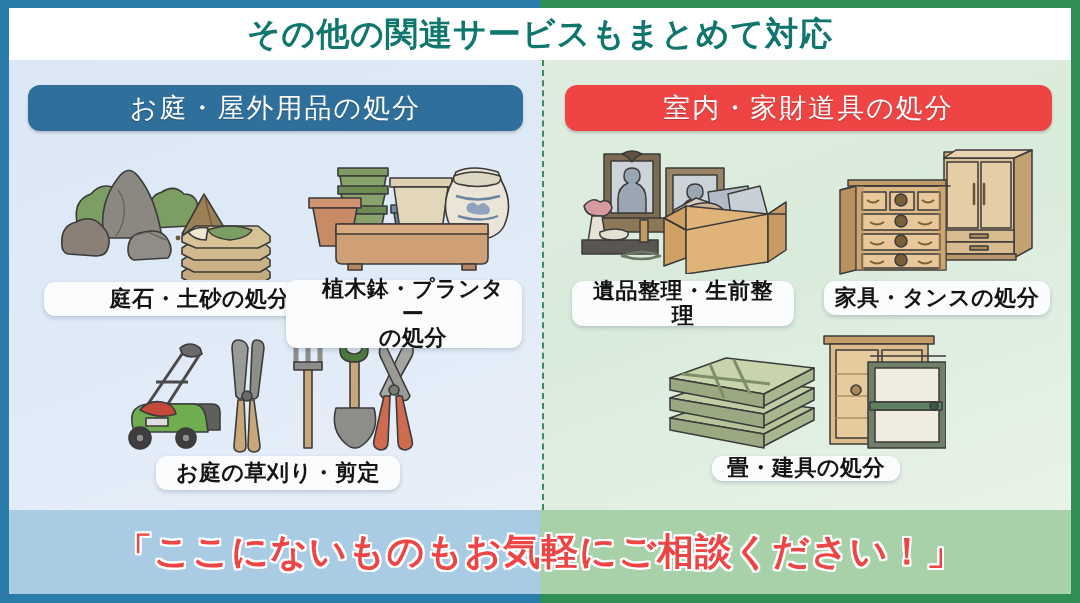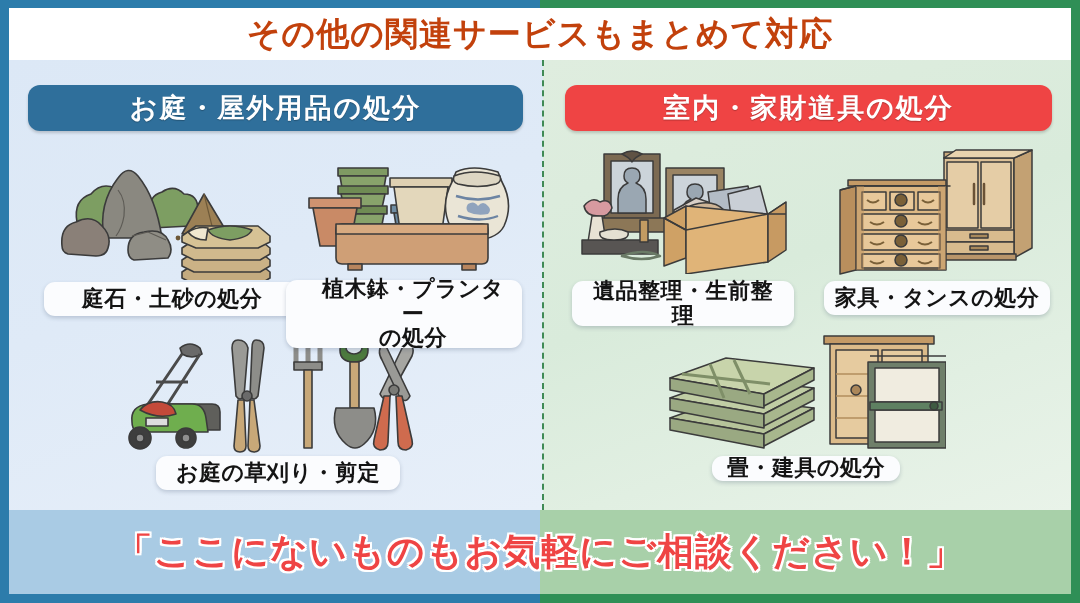--- a/index.html
+++ b/index.html
@@ -19,21 +19,21 @@
   .frame-bot-l  {left:0;bottom:0;width:540px;height:9px;background:#2c7cab;}
   .frame-bot-r  {left:540px;bottom:0;width:540px;height:9px;background:#2f8f56;}
 
   
   .title-band{
     position:absolute;left:9px;top:8px;width:1062px;height:52px;
     background:#ffffff;display:flex;align-items:center;justify-content:center;
     z-index:30;
   }
   .title-text{
-    font-size:33px;font-weight:bold;color:#c2410c;letter-spacing:1px;
+    font-size:33px;font-weight:bold;color:#0f766e;letter-spacing:1px;
     white-space:nowrap;
   }
 
   
   .panel{position:absolute;top:60px;height:450px;z-index:10;}
   .panel-left {left:9px;width:534px;
       background:linear-gradient(160deg,#dce8f6 0%,#dfeaf7 45%,#e7eff9 100%);}
   .panel-right{left:543px;width:528px;
       background:linear-gradient(160deg,#dfeddf 0%,#d9ebdb 45%,#e9f3e9 100%);}
   .divider{
@@ -42,21 +42,21 @@
   }
 
   
   .sec-head{
     position:absolute;height:46px;border-radius:12px;
     display:flex;align-items:center;justify-content:center;
     box-shadow:0 2px 3px rgba(0,0,0,.18);
     z-index:15;
   }
   .sec-head span{
-    font-size:27px;font-weight:bold;color:#ffffff;letter-spacing:2px;
+    font-size:27px;font-weight:normal;color:#ffffff;letter-spacing:2px;
     white-space:nowrap;text-shadow:0 1px 1px rgba(0,0,0,.25);
   }
   .sec-head-left {left:28px; top:85px; width:495px;background:#2f6f9b;}
   .sec-head-right{left:565px;top:85px; width:487px;background:#ef4444;}
 
   
   .pill{
     position:absolute;background:#fbfcfe;border-radius:11px;
     display:flex;align-items:center;justify-content:center;
     box-shadow:0 2px 4px rgba(40,60,90,.22);
@@ -296,21 +296,21 @@
         <path d="M204 24 h126 v0" fill="none"></path>
         <path d="M202 30 h78 v86 h-78 z" fill="#6f7f6a"></path>
         <path d="M209 36 h64 v34 h-64 z" fill="#f0ece0"></path>
         <path d="M209 78 h64 v32 h-64 z" fill="#f0ece0"></path>
         <path d="M204 70 h72 v8 h-72 z" fill="#5e8061"></path>
         <circle cx="268" cy="74" r="4" fill="#3f5a42"></circle>
       </g>
     </svg>
   </div>
 
-  <div class="pill" style="left:44px;top:282px;width:256px;height:34px;">
+  <div class="pill" style="left:44px;top:282px;width:256px;height:34px;justify-content:flex-end;">
     <span>庭石・土砂の処分</span>
   </div>
   <div class="pill" style="left:286px;top:280px;width:236px;height:68px;padding-left:28px;">
     <span>植木鉢・プランター
 の処分</span>
   </div>
   <div class="pill" style="left:156px;top:456px;width:244px;height:34px;">
     <span>お庭の草刈り・剪定</span>
   </div>
 

